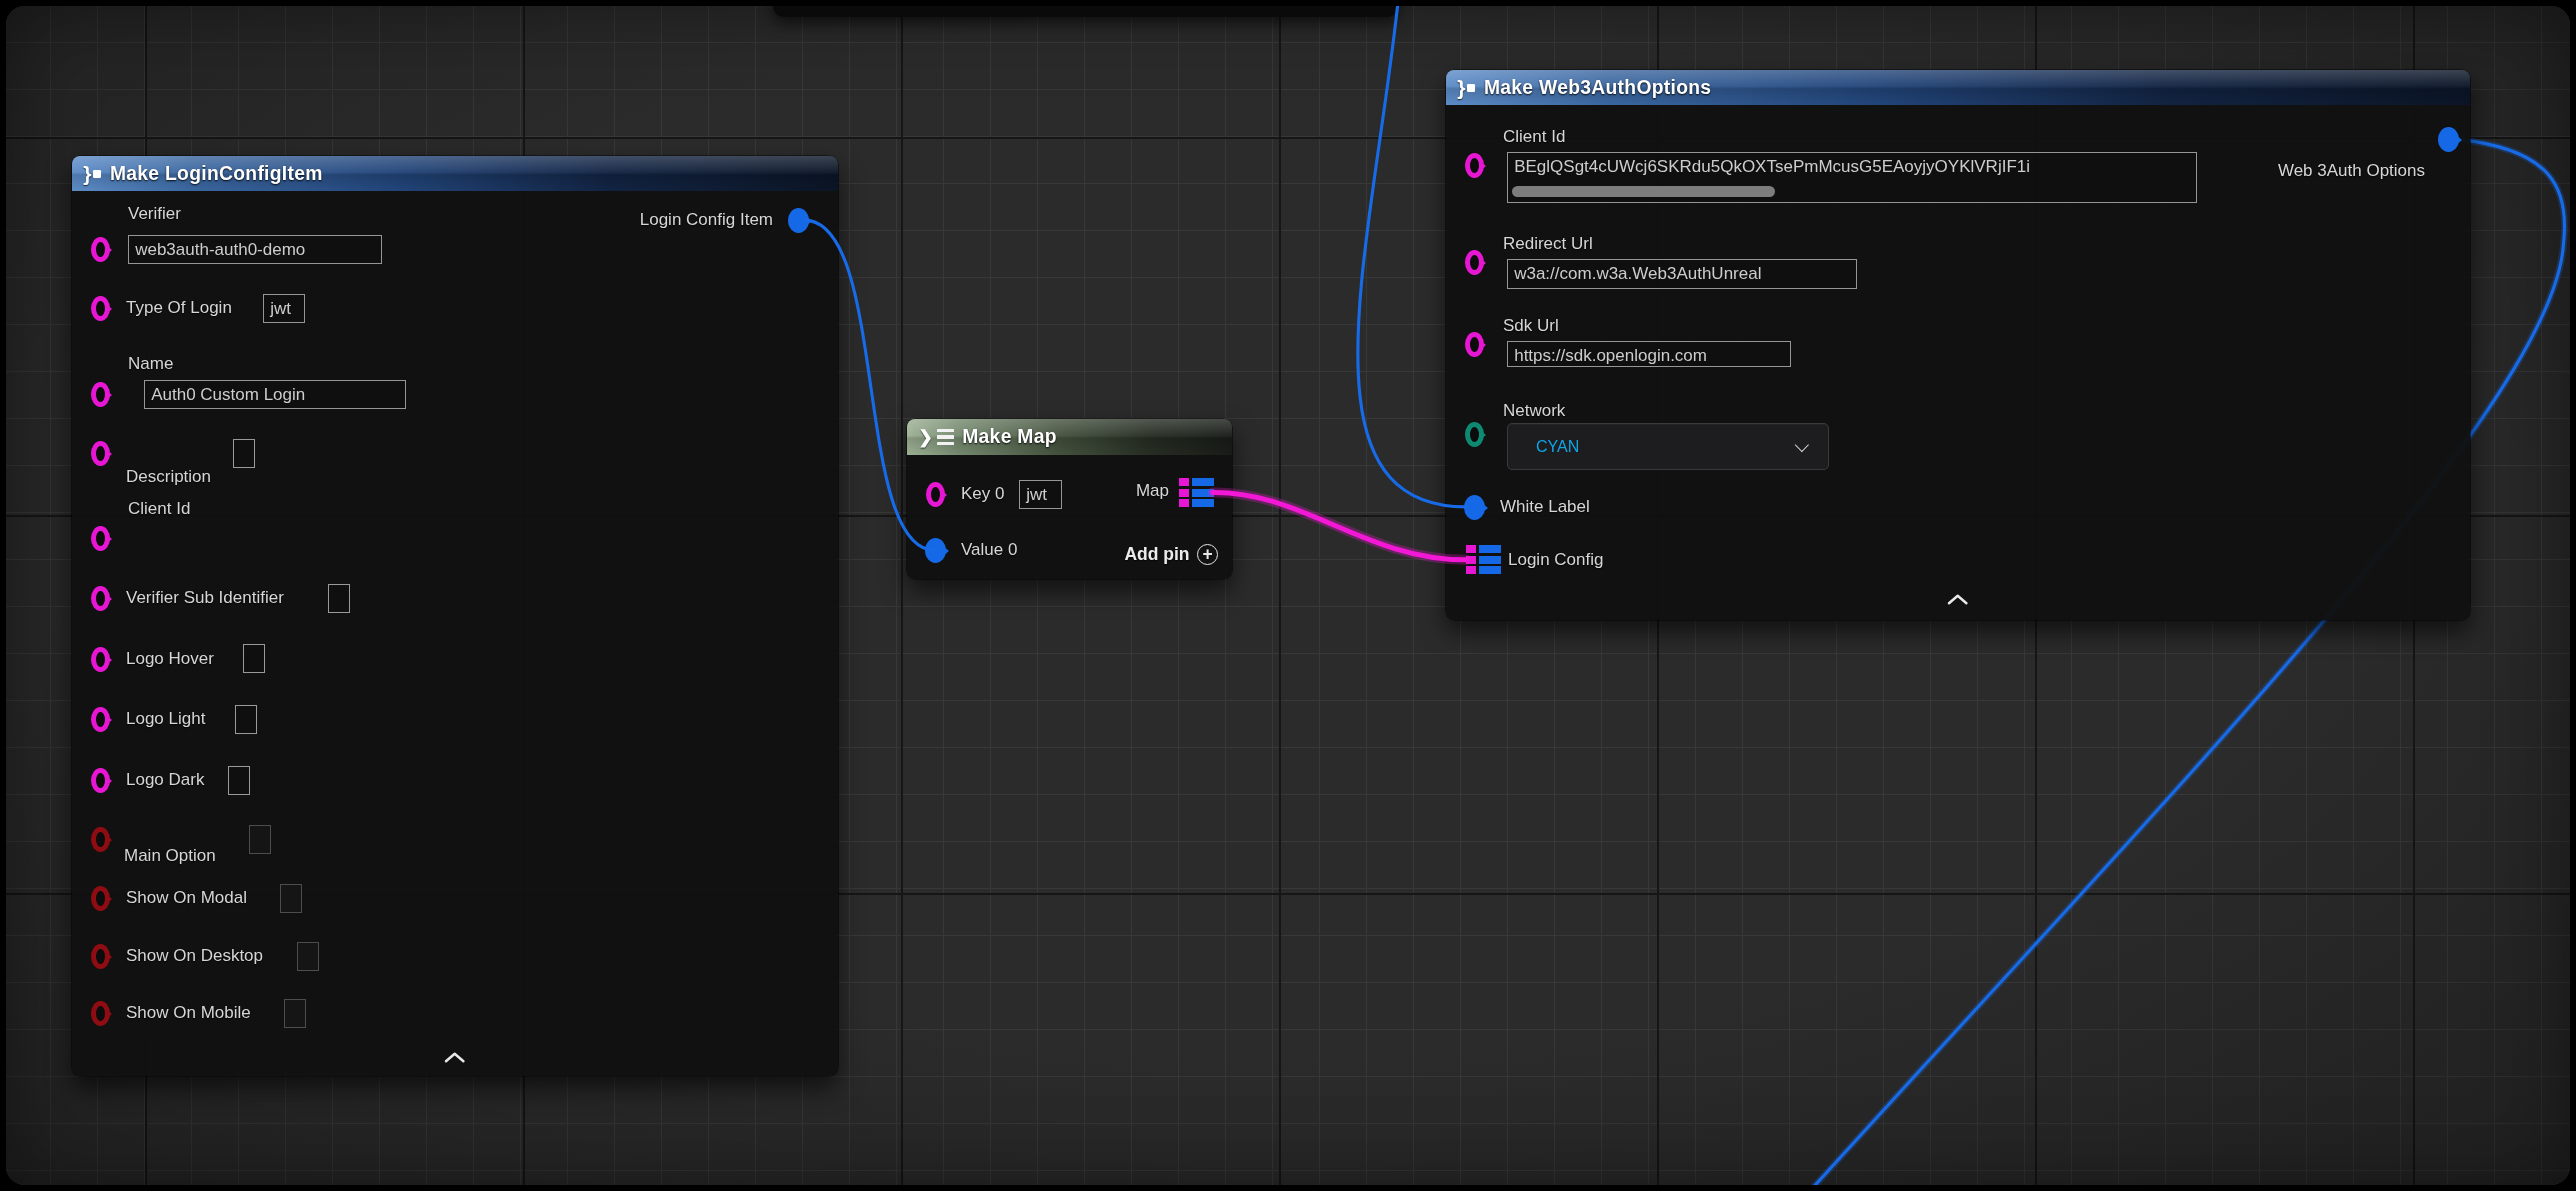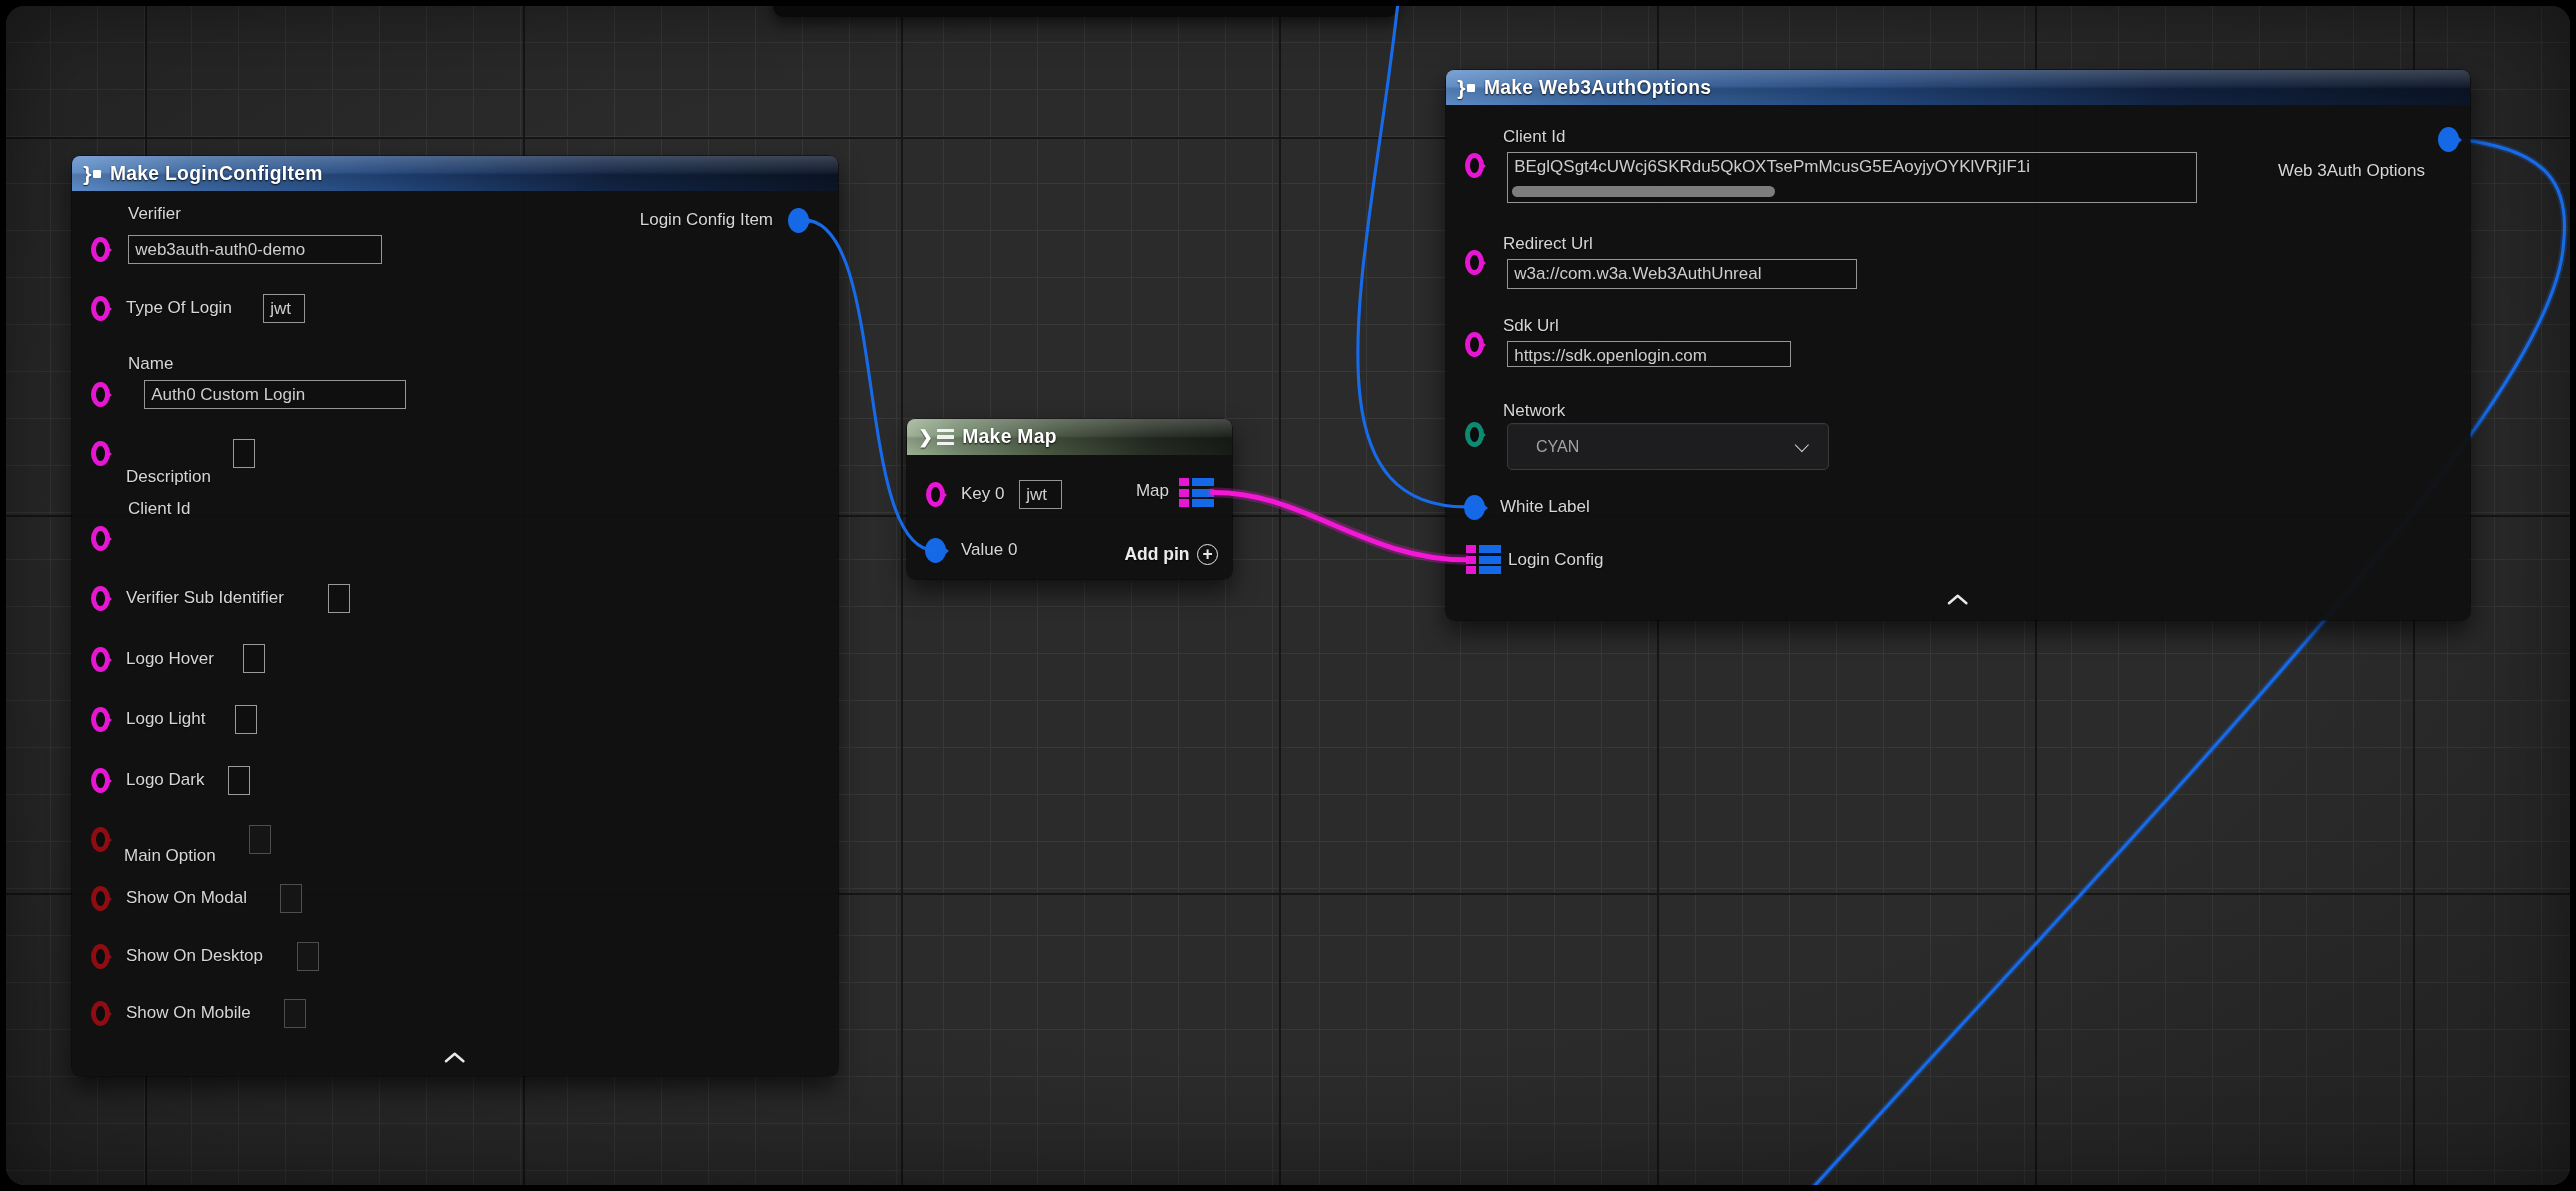--- a/index.html
+++ b/index.html
@@ -48,21 +48,21 @@
   .mappin{position:absolute;display:flex;flex-direction:column;gap:2.5px;}
   .mappin .r{display:flex;gap:3.1px;}
   .mappin .k{width:10px;height:8px;background:#e616d3;}
   .mappin .v{width:22px;height:8px;background:#1569e6;}
   .field{position:absolute;border:1.2px solid #969696;background:rgba(12,12,12,.35);color:#cdcdcd;
     font-size:17px;line-height:27px;padding:0 6.2px;white-space:nowrap;overflow:hidden;box-sizing:border-box;}
   .sbox{position:absolute;width:22px;height:29px;border:1.2px solid #9a9a9a;background:rgba(12,12,12,.3);box-sizing:border-box;}
   .bbox{position:absolute;width:22px;height:29px;border:1.2px solid #4d4d4d;background:#151515;box-sizing:border-box;}
   .dropdown{position:absolute;background:#1d1d1f;border:0.6px solid #3a3a3a;border-radius:5px;
     box-shadow:inset 0 0.6px 0 rgba(255,255,255,.06);display:flex;align-items:center;box-sizing:border-box;}
-  .dropdown .dtext{color:#a3a3a3;font-size:16px;padding-left:28px;flex:1;}
+  .dropdown .dtext{color:#0ea5e9;font-size:16px;padding-left:28px;flex:1;}
   .chev-down{width:8.7px;height:8.7px;border-right:1.9px solid #cfcfcf;border-bottom:1.9px solid #cfcfcf;
     transform:rotate(45deg);margin-right:21px;margin-top:-3.7px;}
   .scrollbar{position:absolute;background:#7d7d7d;border-radius:5.6px;}
   .addpin{position:absolute;display:flex;align-items:center;gap:7.5px;}
   .addpin .atext{color:#ececec;font-size:17.5px;font-weight:bold;text-shadow:0 1.2px 1.2px rgba(0,0,0,.75);}
   .plus{width:21px;height:21px;border:1.9px solid #e8e8e8;border-radius:50%;color:#e8e8e8;
     font-size:17.5px;font-weight:bold;line-height:18.7px;text-align:center;box-sizing:border-box;}
   .collapse{position:absolute;width:27.4px;height:15px;}
   .offnode{position:absolute;background:#0a0a0a;border-radius:11.2px;box-shadow:0 6.2px 13.7px rgba(0,0,0,.55);}
   .out-label{text-align:right;}

